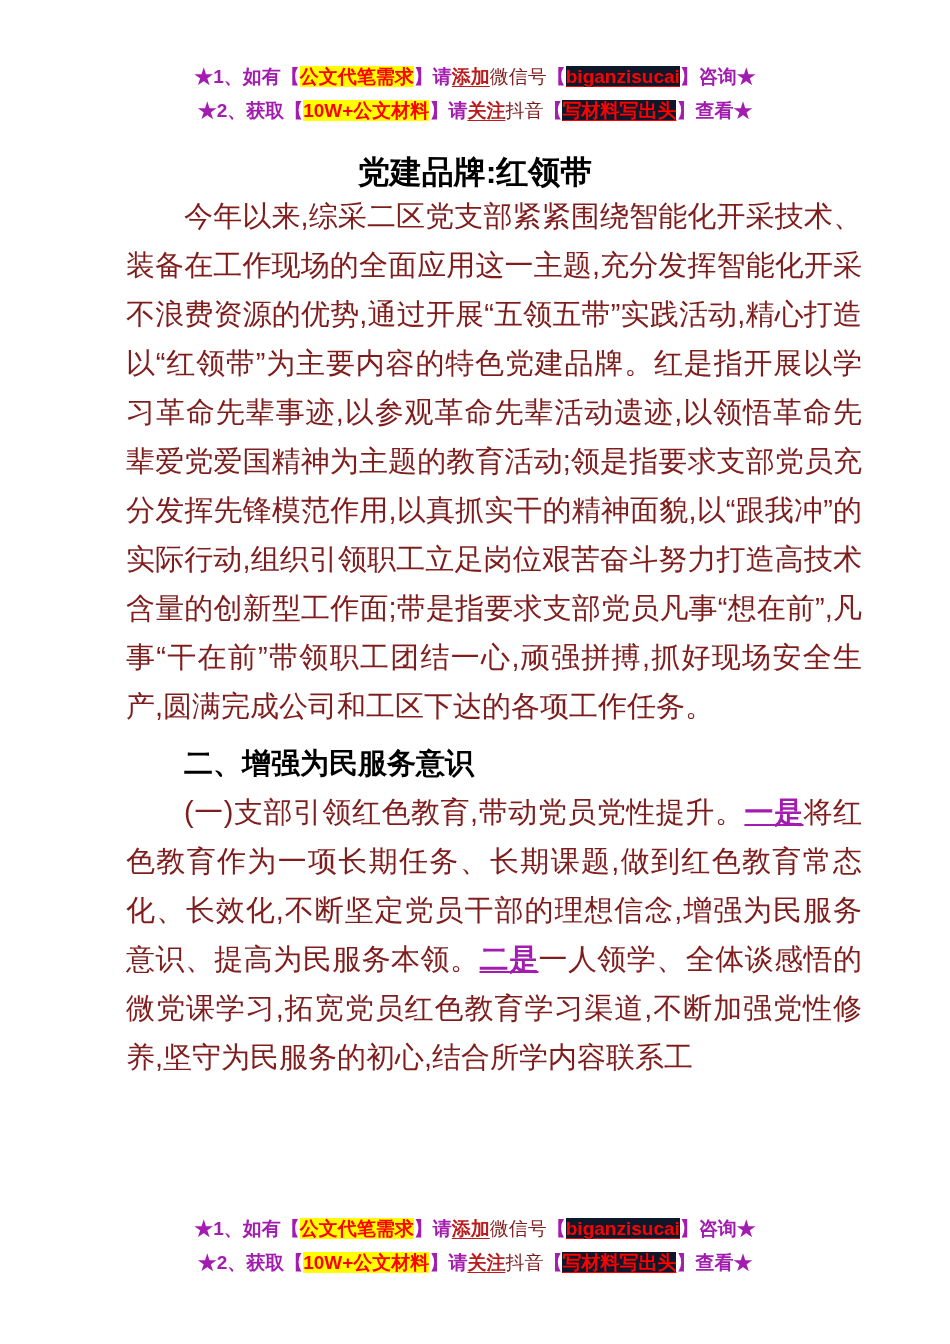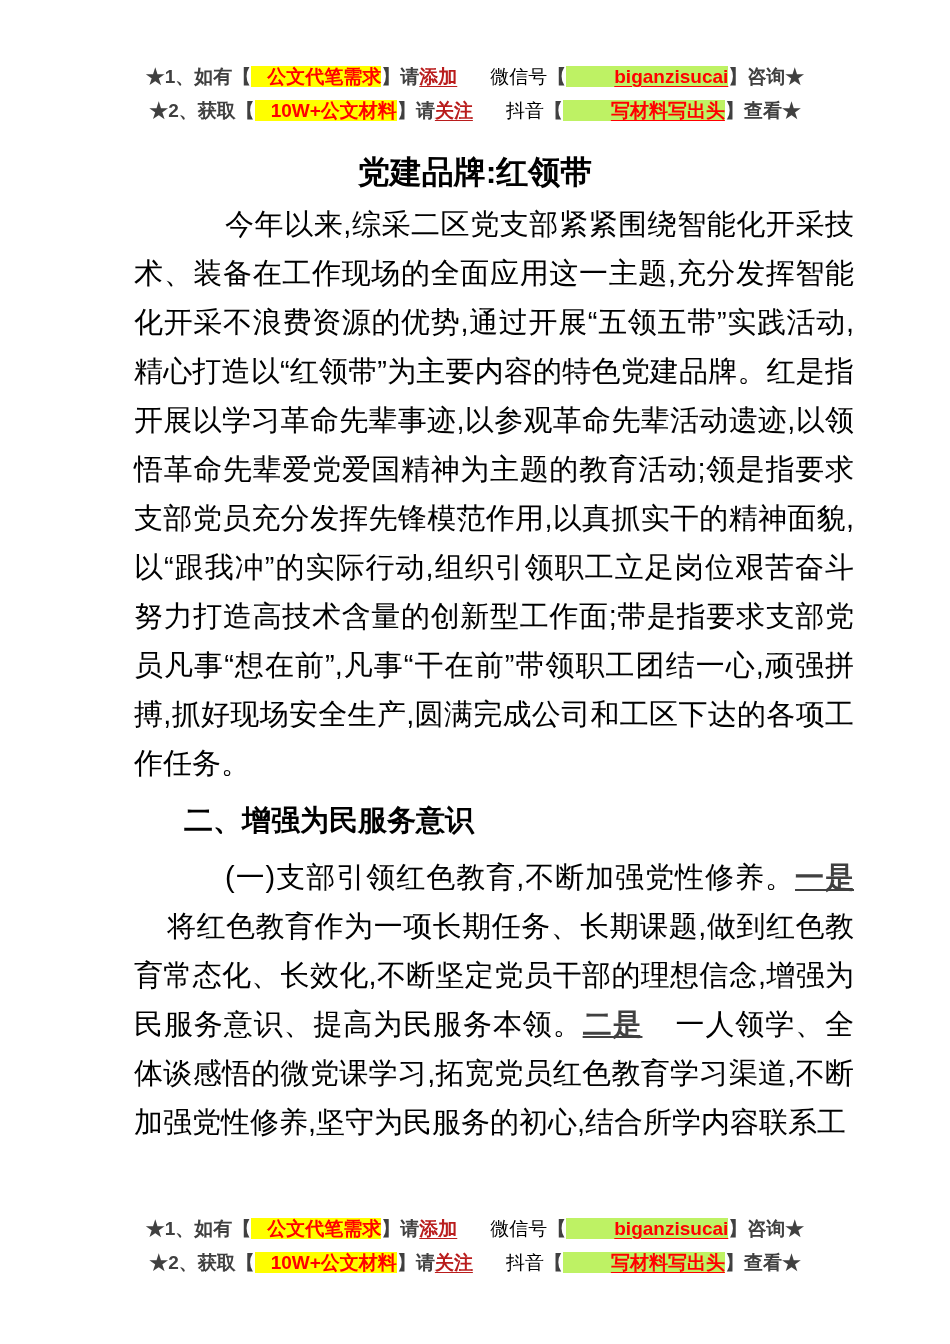--- a/index.html
+++ b/index.html
@@ -17,26 +17,26 @@
   .promo {
     text-align: center;
     font-size: 19px;
     font-weight: 700;
     line-height: 34px;
     white-space: nowrap;
   }
   .promo-header { padding-top: 60px; }
   .promo-footer { position: absolute; top: 1212px; left: 0; right: 0; }
   
-  .seg-b   { font-weight: 700; color: #404040; }
-  .seg-r   { font-weight: 400; color: #000000; padding-left: 33px; }
+  .seg-b   { font-weight: 700; color: #a21caf; }
+  .seg-r   { font-weight: 400; color: #7f1d1d; }
   .seg-b-u { font-weight: 700; color: #b91c1c; text-decoration: underline; text-underline-offset: 3px; }
-  .seg-hl  { font-weight: 700; color: #ff0000; background: #ffff00; padding-left: 16px; }
-  .seg-hl-u{ font-weight: 700; color: #ff0000; background: #bef264;
-             text-decoration: underline; text-decoration-color: #ff0000; text-underline-offset: 3px; padding-left: 48px; }
+  .seg-hl  { font-weight: 700; color: #ff0000; background: #ffff00; }
+  .seg-hl-u{ font-weight: 700; color: #ff0000; background: #0f172a;
+             text-decoration: underline; text-decoration-color: #ff0000; text-underline-offset: 3px; }
   
   .doc-title {
     margin-top: 24px;
     text-align: center;
     font-size: 32px;
     font-weight: 700;
     line-height: 40px;
   }
   
   .content { margin: 0 88px 0 126px; }
@@ -48,21 +48,21 @@
     margin: 0;
   }
   .section-heading.first  { margin-top: 30px; }
   .section-heading.second { margin-top: 8px; }
   .para {
     font-size: 29px;
     font-weight: 400;
     line-height: 49px;
     text-align: justify;
     text-indent: 2em;
-    margin: 8px;
+    margin: 0;
   }
   .para .seg-b { font-weight: 700; text-decoration: underline; }
 </style>
 </head>
 <body>
 
 <div class="page">
 
   <div class="promo promo-header">
     <div class="promo-line"><span class="seg-b">★1、如有【</span><span class="seg-hl">公文代笔需求</span><span class="seg-b">】请</span><span class="seg-b-u">添加</span><span class="seg-r">微信号</span><span class="seg-b">【</span><span class="seg-hl-u">biganzisucai</span><span class="seg-b">】咨询★</span></div>
@@ -71,21 +71,21 @@
 
   <div class="doc-title">党建品牌:红领带</div>
 
   <div class="content">
 
 
     <p class="para"><span class="seg-r">今年以来,综采二区党支部紧紧围绕智能化开采技术、装备在工作现场的全面应用这一主题,充分发挥智能化开采不浪费资源的优势,通过开展“五领五带”实践活动,精心打造以“红领带”为主要内容的特色党建品牌。红是指开展以学习革命先辈事迹,以参观革命先辈活动遗迹,以领悟革命先辈爱党爱国精神为主题的教育活动;领是指要求支部党员充分发挥先锋模范作用,以真抓实干的精神面貌,以“跟我冲”的实际行动,组织引领职工立足岗位艰苦奋斗努力打造高技术含量的创新型工作面;带是指要求支部党员凡事“想在前”,凡事“干在前”带领职工团结一心,顽强拼搏,抓好现场安全生产,圆满完成公司和工区下达的各项工作任务。</span></p>
 
     <div class="section-heading second">二、增强为民服务意识</div>
 
-    <p class="para"><span class="seg-r">(一)支部引领红色教育,不断加强党性修养。</span><span class="seg-b">一是</span><span class="seg-r">将红色教育作为一项长期任务、长期课题,做到红色教育常态化、长效化,不断坚定党员干部的理想信念,增强为民服务意识、提高为民服务本领。</span><span class="seg-b">二是</span><span class="seg-r">一人领学、全体谈感悟的微党课学习,拓宽党员红色教育学习渠道,不断加强党性修养,坚守为民服务的初心,结合所学内容联系工</span></p>
+    <p class="para"><span class="seg-r">(一)支部引领红色教育,带动党员党性提升。</span><span class="seg-b">一是</span><span class="seg-r">将红色教育作为一项长期任务、长期课题,做到红色教育常态化、长效化,不断坚定党员干部的理想信念,增强为民服务意识、提高为民服务本领。</span><span class="seg-b">二是</span><span class="seg-r">一人领学、全体谈感悟的微党课学习,拓宽党员红色教育学习渠道,不断加强党性修养,坚守为民服务的初心,结合所学内容联系工</span></p>
 
   </div>
 
   <div class="promo promo-footer">
     <div class="promo-line"><span class="seg-b">★1、如有【</span><span class="seg-hl">公文代笔需求</span><span class="seg-b">】请</span><span class="seg-b-u">添加</span><span class="seg-r">微信号</span><span class="seg-b">【</span><span class="seg-hl-u">biganzisucai</span><span class="seg-b">】咨询★</span></div>
     <div class="promo-line"><span class="seg-b">★2、获取【</span><span class="seg-hl">10W+公文材料</span><span class="seg-b">】请</span><span class="seg-b-u">关注</span><span class="seg-r">抖音</span><span class="seg-b">【</span><span class="seg-hl-u">写材料写出头</span><span class="seg-b">】查看★</span></div>
   </div>
 
 </div>
 

